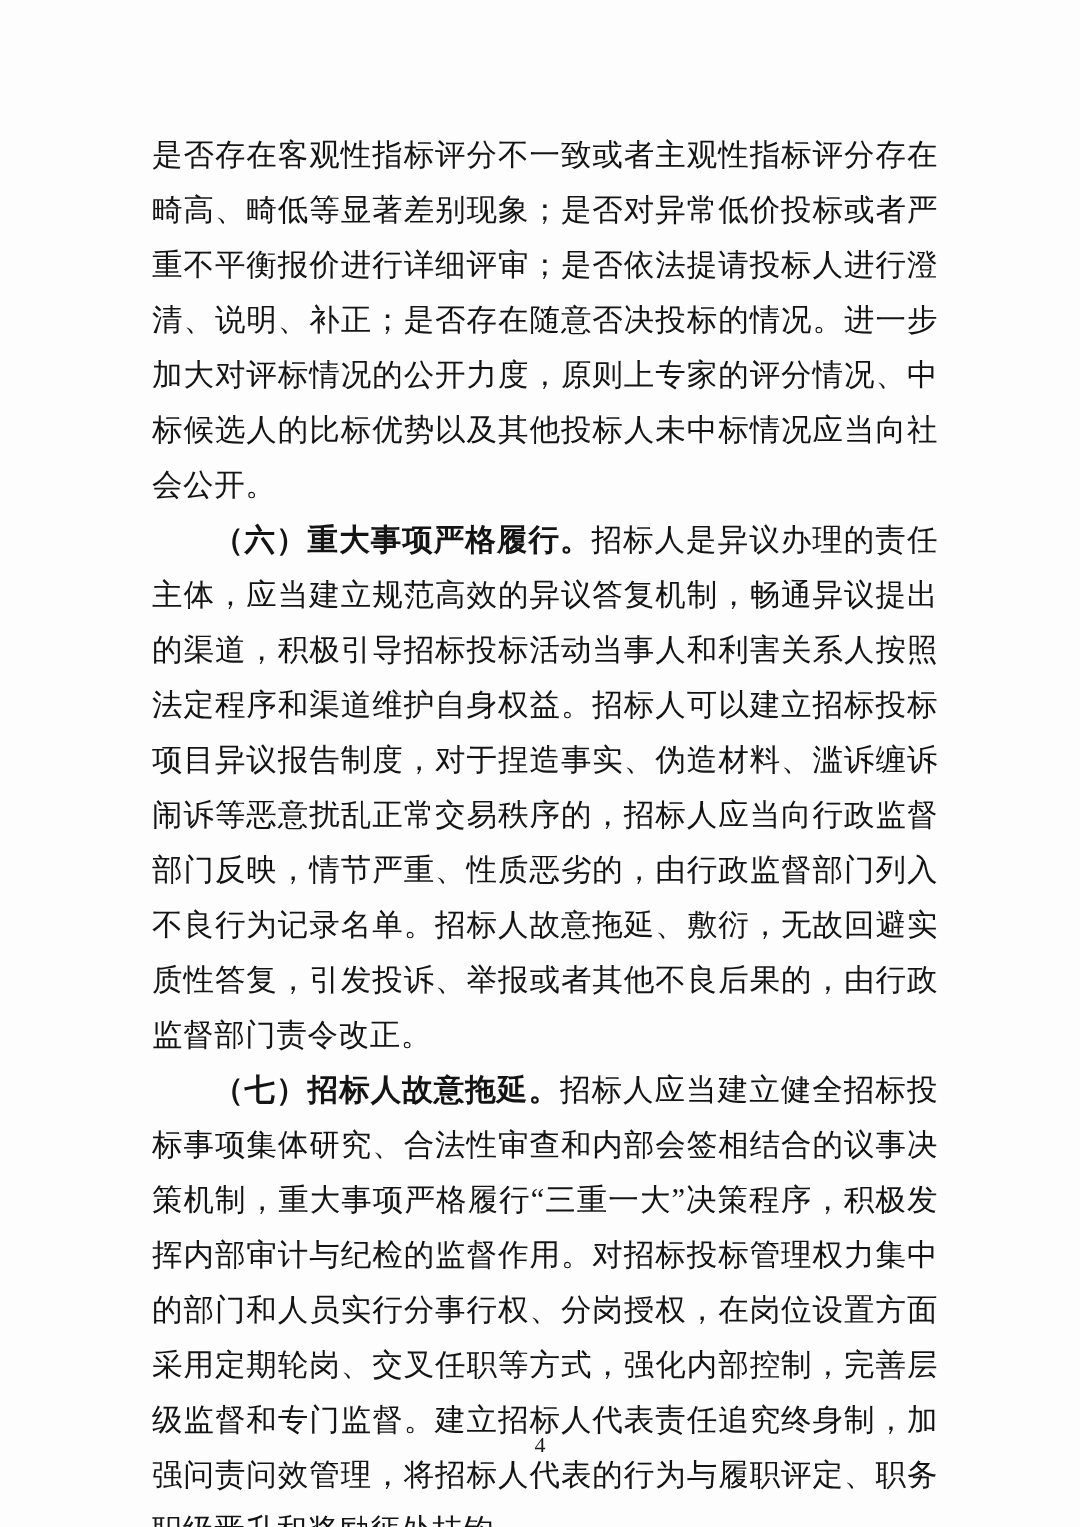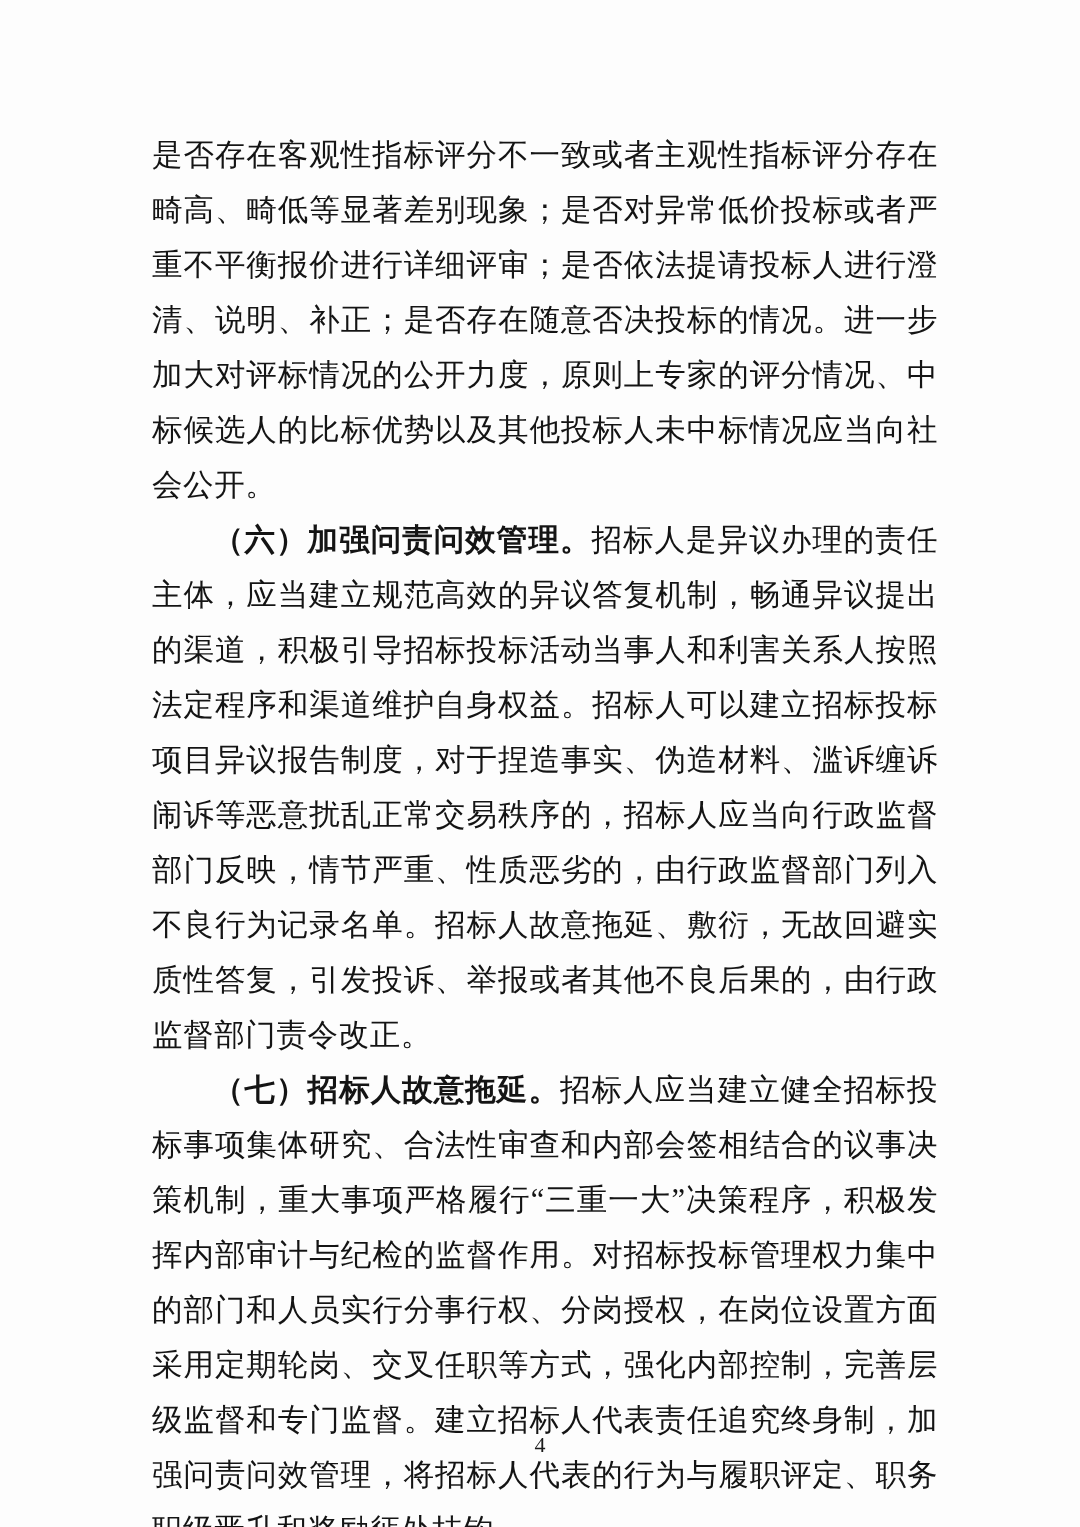--- a/index.html
+++ b/index.html
@@ -61,21 +61,21 @@
 </style>
 </head>
 <body>
 
 <div class="page">
 
   <div class="content">
 
     <p class="para"><span class="heading-run"></span><span>是否存在客观性指标评分不一致或者主观性指标评分存在畸高、畸低等显著差别现象；是否对异常低价投标或者严重不平衡报价进行详细评审；是否依法提请投标人进行澄清、说明、补正；是否存在随意否决投标的情况。进一步加大对评标情况的公开力度，原则上专家的评分情况、中标候选人的比标优势以及其他投标人未中标情况应当向社会公开。</span></p>
 
-    <p class="para indent"><span class="heading-run">（六）加强问责问效管理。</span><span>招标人是异议办理的责任主体，应当建立规范高效的异议答复机制，畅通异议提出的渠道，积极引导招标投标活动当事人和利害关系人按照法定程序和渠道维护自身权益。招标人可以建立招标投标项目异议报告制度，对于捏造事实、伪造材料、滥诉缠诉闹诉等恶意扰乱正常交易秩序的，招标人应当向行政监督部门反映，情节严重、性质恶劣的，由行政监督部门列入不良行为记录名单。招标人故意拖延、敷衍，无故回避实质性答复，引发投诉、举报或者其他不良后果的，由行政监督部门责令改正。</span></p>
+    <p class="para indent"><span class="heading-run">（六）重大事项严格履行。</span><span>招标人是异议办理的责任主体，应当建立规范高效的异议答复机制，畅通异议提出的渠道，积极引导招标投标活动当事人和利害关系人按照法定程序和渠道维护自身权益。招标人可以建立招标投标项目异议报告制度，对于捏造事实、伪造材料、滥诉缠诉闹诉等恶意扰乱正常交易秩序的，招标人应当向行政监督部门反映，情节严重、性质恶劣的，由行政监督部门列入不良行为记录名单。招标人故意拖延、敷衍，无故回避实质性答复，引发投诉、举报或者其他不良后果的，由行政监督部门责令改正。</span></p>
 
     <p class="para indent"><span class="heading-run">（七）招标人故意拖延。</span><span>招标人应当建立健全招标投标事项集体研究、合法性审查和内部会签相结合的议事决策机制，重大事项严格履行“三重一大”决策程序，积极发挥内部审计与纪检的监督作用。对招标投标管理权力集中的部门和人员实行分事行权、分岗授权，在岗位设置方面采用定期轮岗、交叉任职等方式，强化内部控制，完善层级监督和专门监督。建立招标人代表责任追究终身制，加强问责问效管理，将招标人代表的行为与履职评定、职务职级晋升和奖励惩处挂钩。</span></p>
 
   </div>
 
   <div class="page-number">4</div>
 
 </div>
 
 </body></html>

